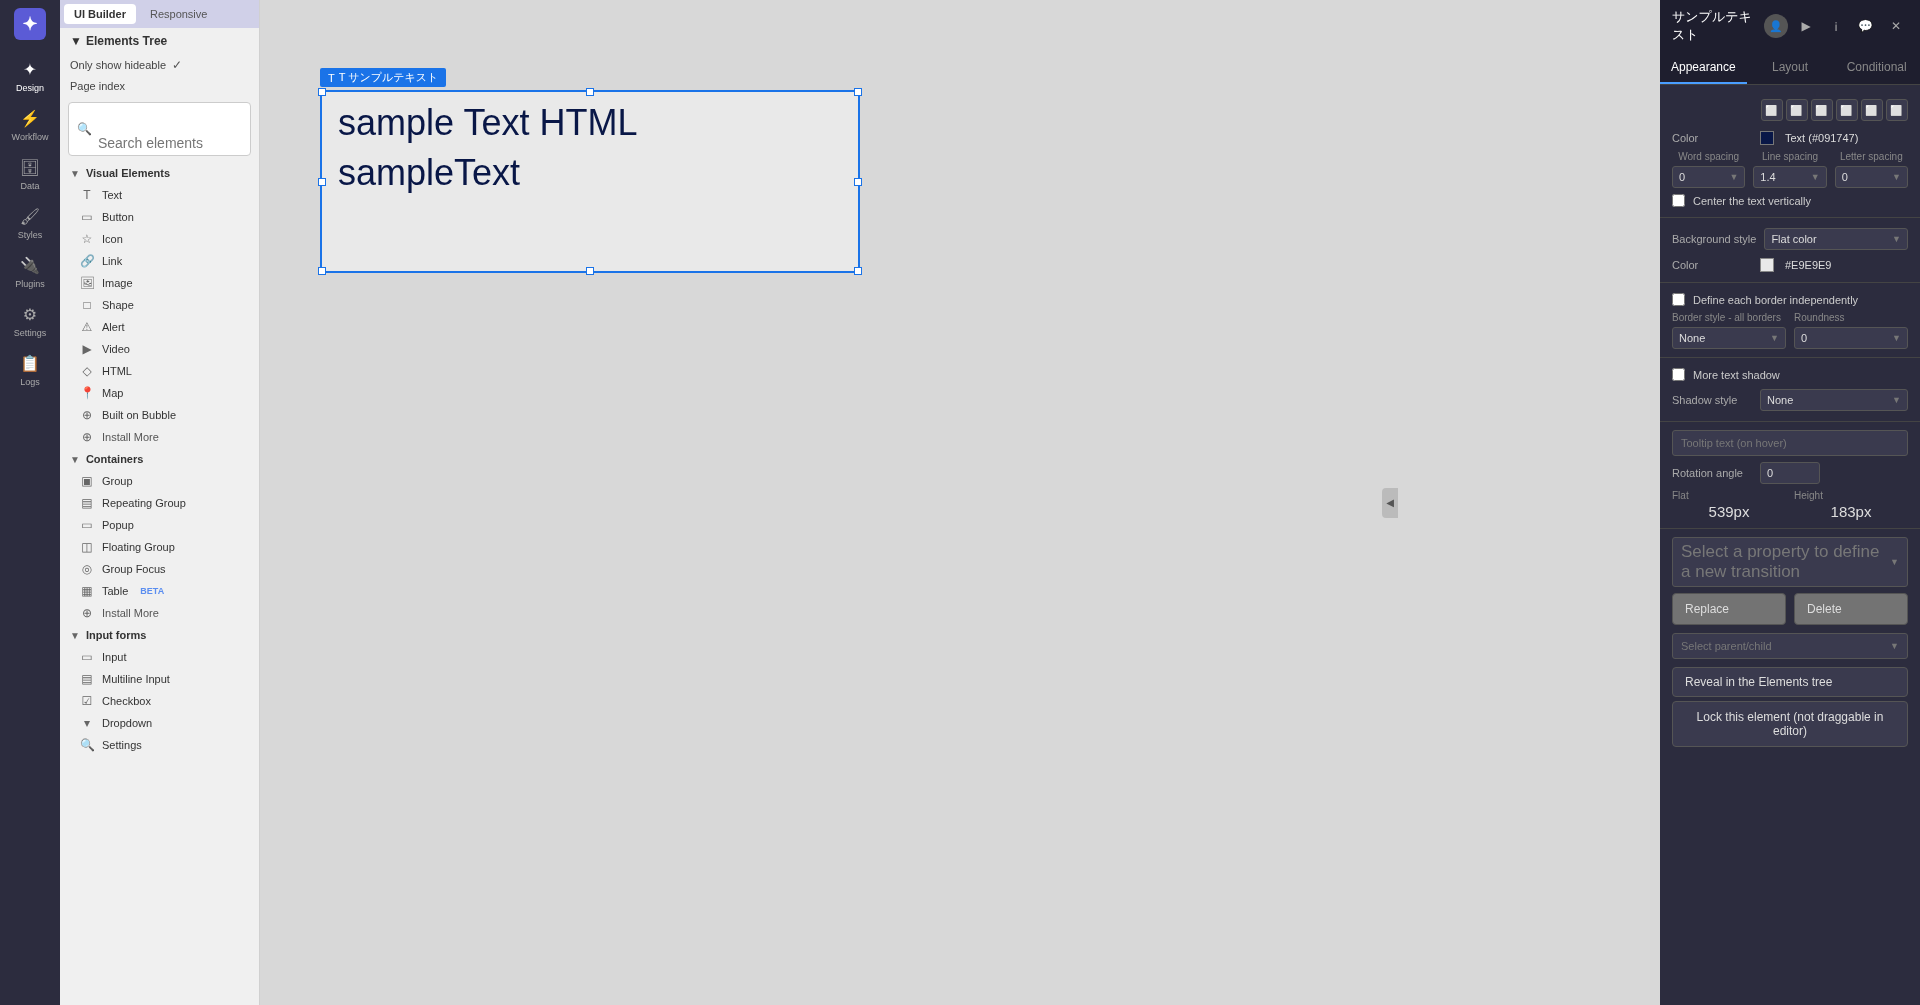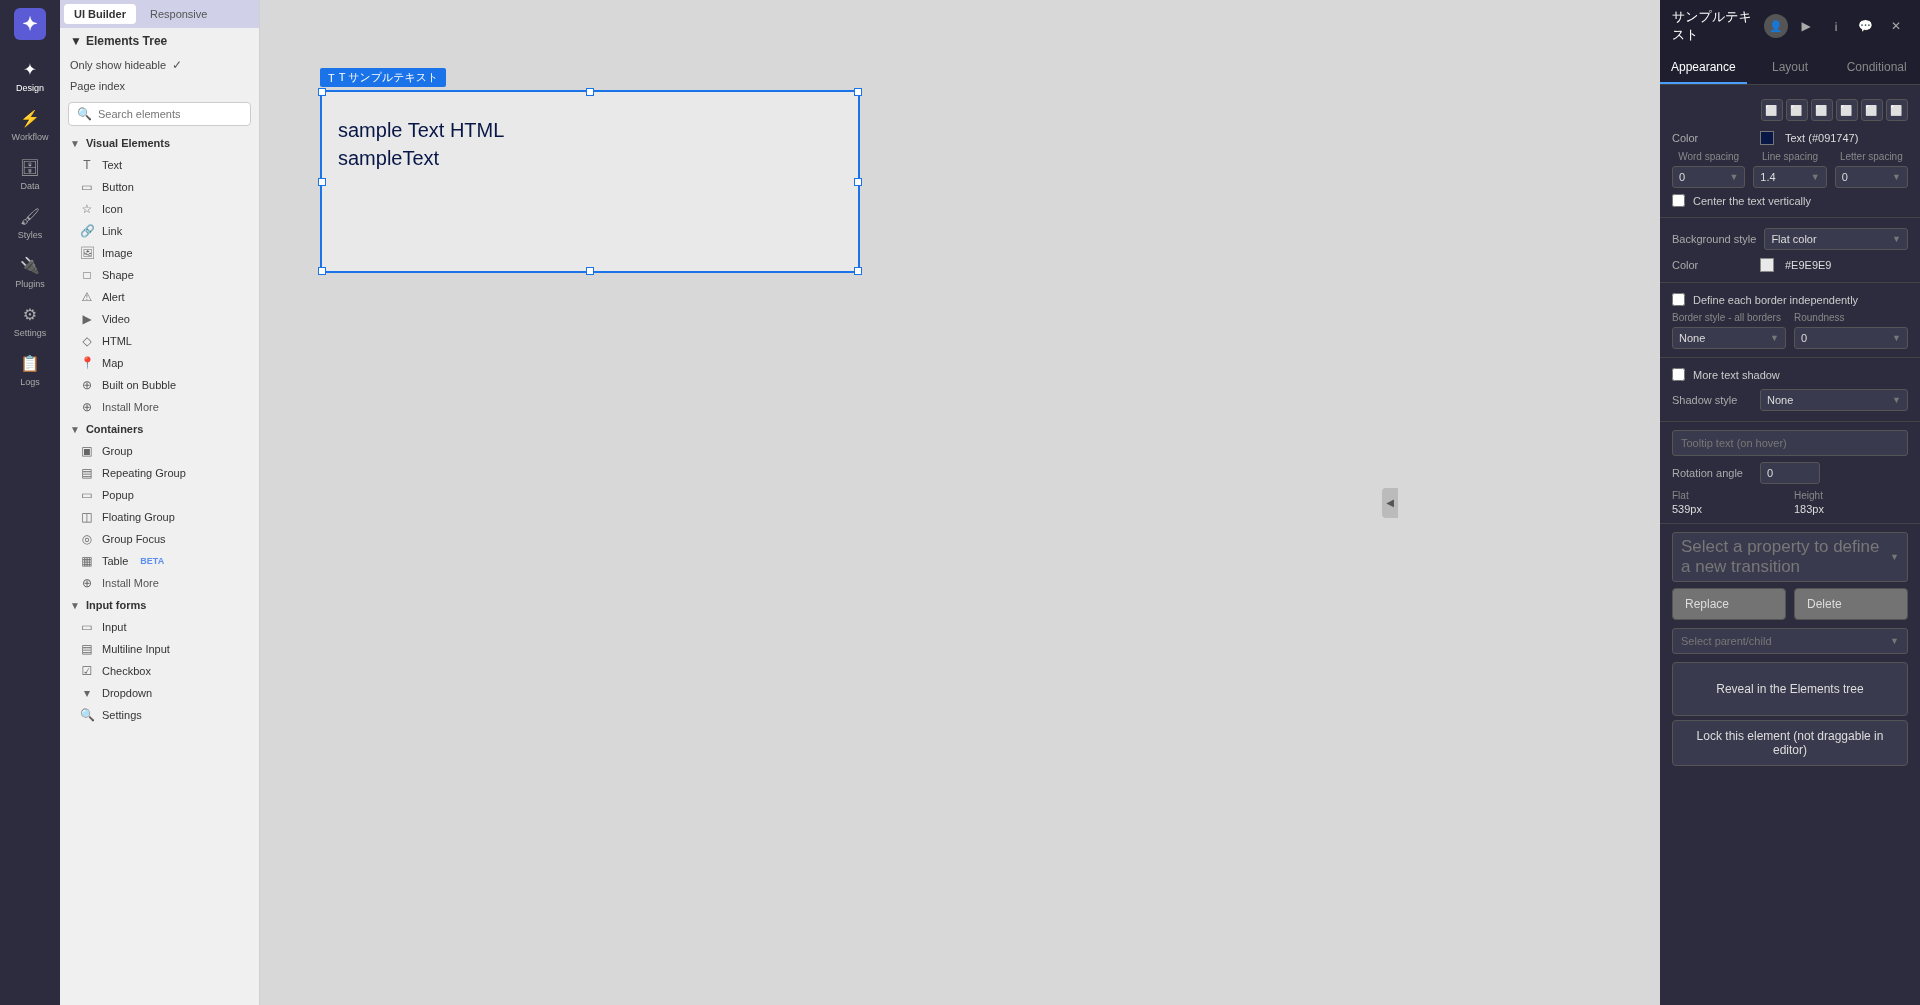--- a/index.html
+++ b/index.html
@@ -86,24 +86,25 @@
       margin: 6px 8px;
       background: #fff;
       border: 1px solid #ccc;
       border-radius: 4px;
       padding: 4px 8px;
       gap: 6px;
     }
     .search-bar input {
       border: none;
       outline: none;
-      font-size: 11px;
+      font-size: 14px;
       width: 100%;
       background: transparent;
       color: #555;
+      margin-top: 28px;
     }
     .elements-list {
       overflow-y: auto;
       flex: 1;
     }
     .section-header {
       display: flex;
       align-items: center;
       padding: 5px 10px;
       font-size: 11px;
@@ -163,23 +164,23 @@
       position: absolute;
       top: 68px;
       left: 240px;
       width: 540px;
       height: 183px;
       border: 2px solid #1a73e8;
       background: #e9e9e9;
       cursor: move;
     }
     .text-element-content {
-      padding: 24px 16px;
+      padding: 6px 16px;
       color: #091747;
-      font-size: 20px;
+      font-size: 36px;
       line-height: 1.4;
     }
     
     .handle {
       position: absolute;
       width: 8px;
       height: 8px;
       background: white;
       border: 1px solid #1a73e8;
     }
@@ -362,23 +363,23 @@
       padding: 4px 12px;
     }
     .reveal-btn {
       width: calc(100% - 24px);
       margin: 4px 12px;
       background: #3a3a4e;
       border: 1px solid #555;
       border-radius: 4px;
       color: #ddd;
       font-size: 12px;
-      padding: 19px 12px;
-      cursor: pointer;
-      text-align: center;
+      padding: 7px 12px;
+      cursor: pointer;
+      text-align: left;
     }
     .lock-btn {
       width: calc(100% - 24px);
       margin: 4px 12px;
       background: #3a3a4e;
       border: 1px solid #555;
       border-radius: 4px;
       color: #ddd;
       font-size: 12px;
       padding: 8px 12px;
@@ -386,21 +387,21 @@
       text-align: center;
     }
     .dimension-row {
       display: grid;
       grid-template-columns: 1fr 1fr;
       padding: 2px 12px;
       gap: 8px;
     }
     .dim-group { display: flex; flex-direction: column; gap: 2px; }
     .dim-label { font-size: 10px; color: #888; }
-    .dim-value { font-size: 11px; color: #ddd; }
+    .dim-value { font-size: 15px; color: #ddd; text-align: center; }
 
     
     ::-webkit-scrollbar { width: 4px; }
     ::-webkit-scrollbar-track { background: #2c2c3e; }
     ::-webkit-scrollbar-thumb { background: #555; border-radius: 2px; }
 
     .align-btns {
       display: flex;
       gap: 3px;
       align-items: center;

